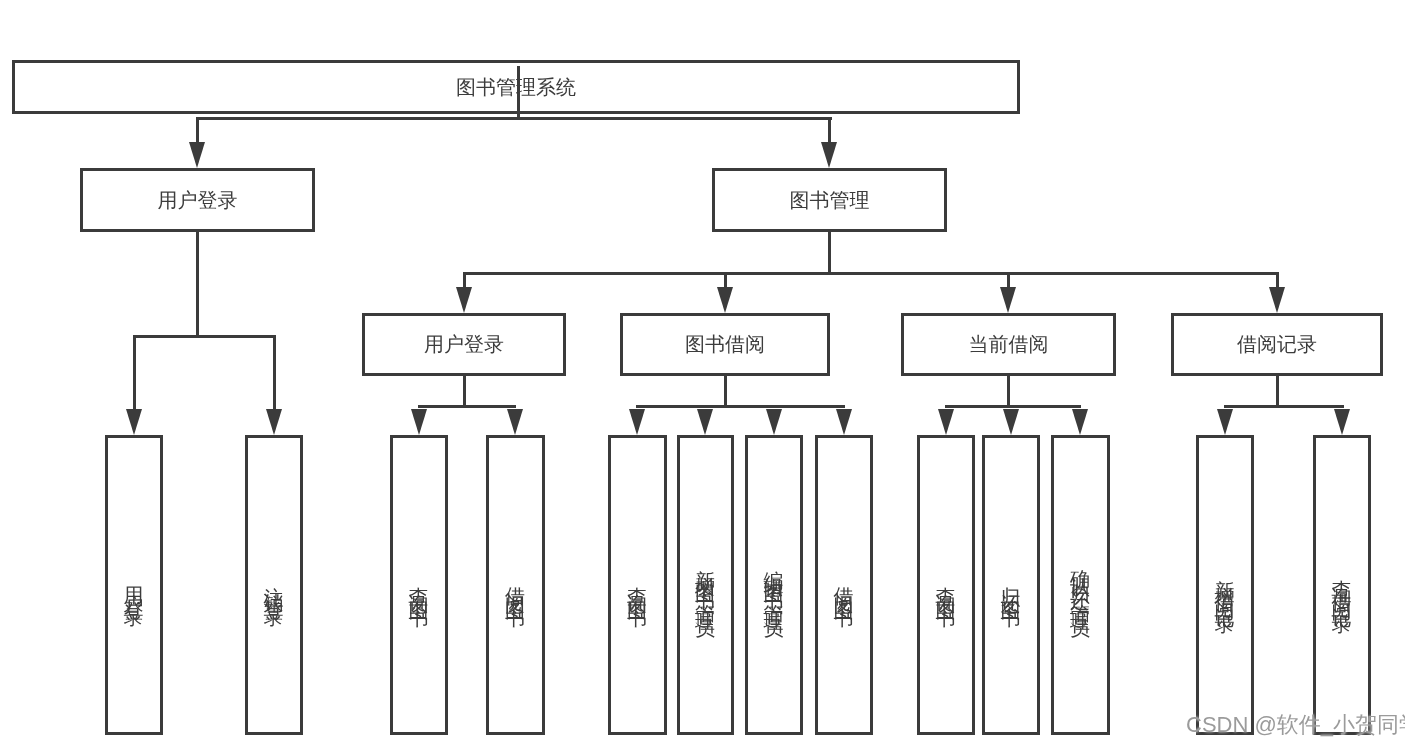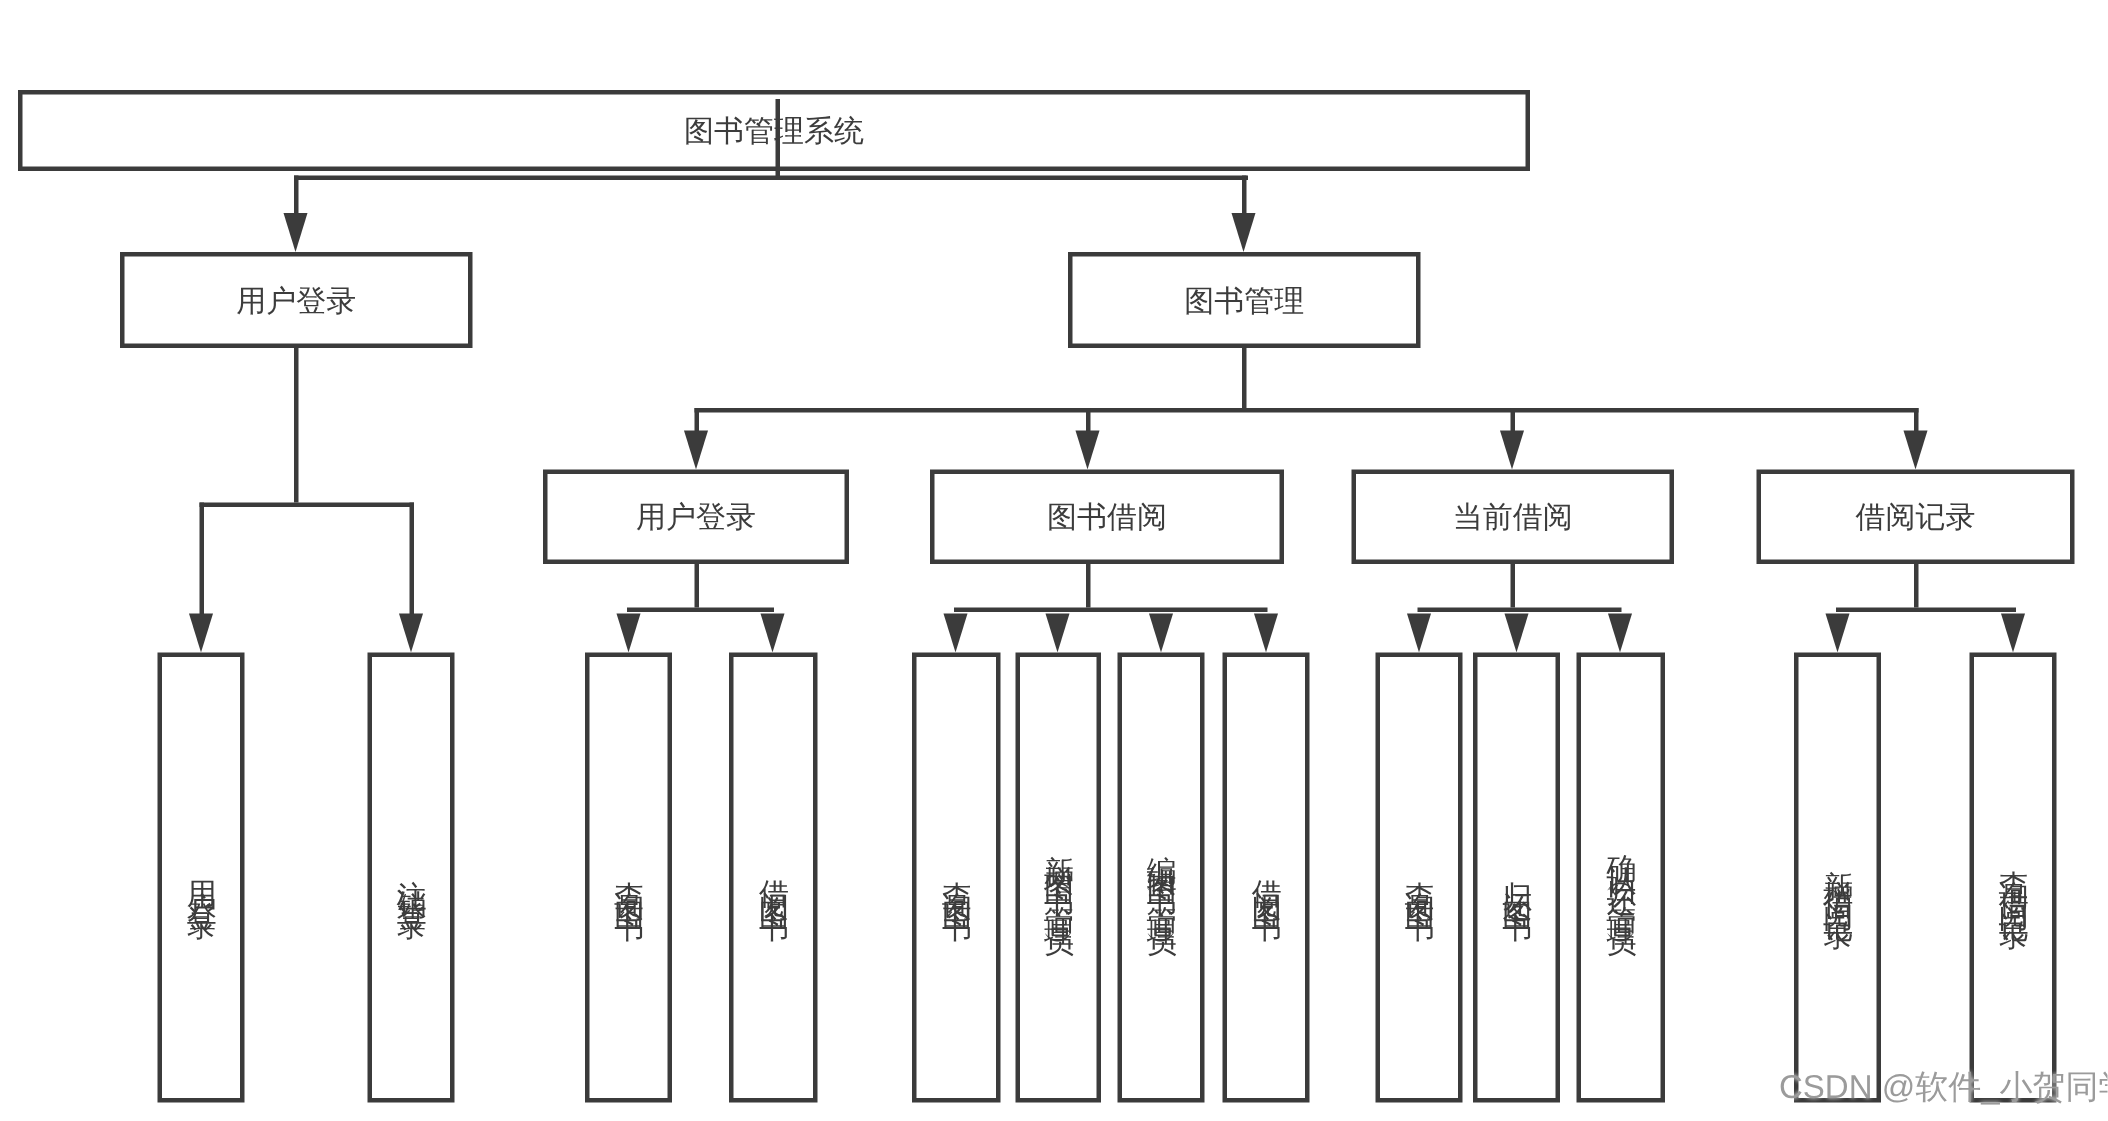--- a/index.html
+++ b/index.html
@@ -66,21 +66,21 @@
   <div class="vline" style="left:724px;top:272px;width:3px;height:18px;"></div>
   <div class="arrow" style="left:717px;top:287px;"></div>
   <div class="vline" style="left:1007px;top:272px;width:3px;height:18px;"></div>
   <div class="arrow" style="left:1000px;top:287px;"></div>
   <div class="vline" style="left:1276px;top:272px;width:3px;height:18px;"></div>
   <div class="arrow" style="left:1269px;top:287px;"></div>
 
   <div class="box" style="left:362px;top:313px;width:204px;height:63px;">
     <span>用户登录</span>
   </div>
-  <div class="box" style="left:620px;top:313px;width:236px;height:63px;">
+  <div class="box" style="left:620px;top:313px;width:210px;height:63px;">
     <span>图书借阅</span>
   </div>
   <div class="box" style="left:901px;top:313px;width:215px;height:63px;">
     <span>当前借阅</span>
   </div>
   <div class="box" style="left:1171px;top:313px;width:212px;height:63px;">
     <span>借阅记录</span>
   </div>
 
   <div class="vline" style="left:463px;top:376px;width:3px;height:29px;"></div>

